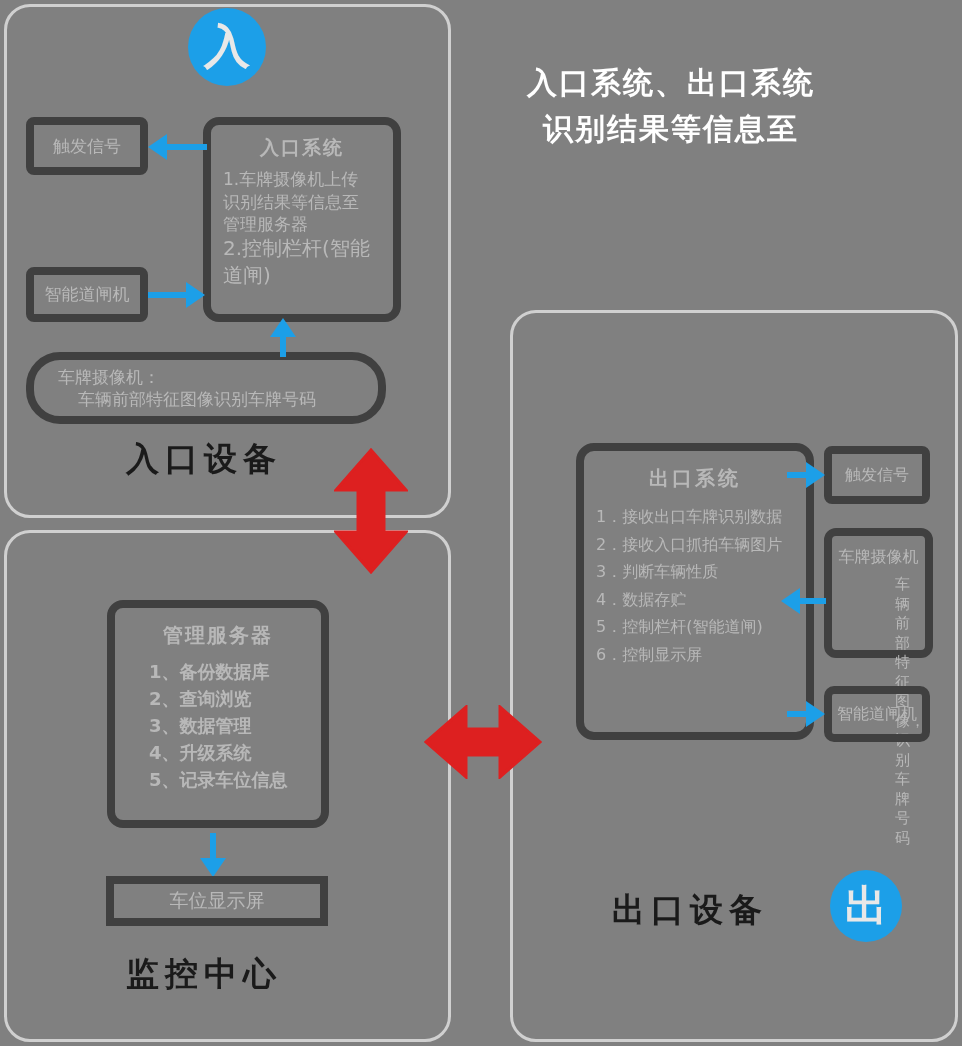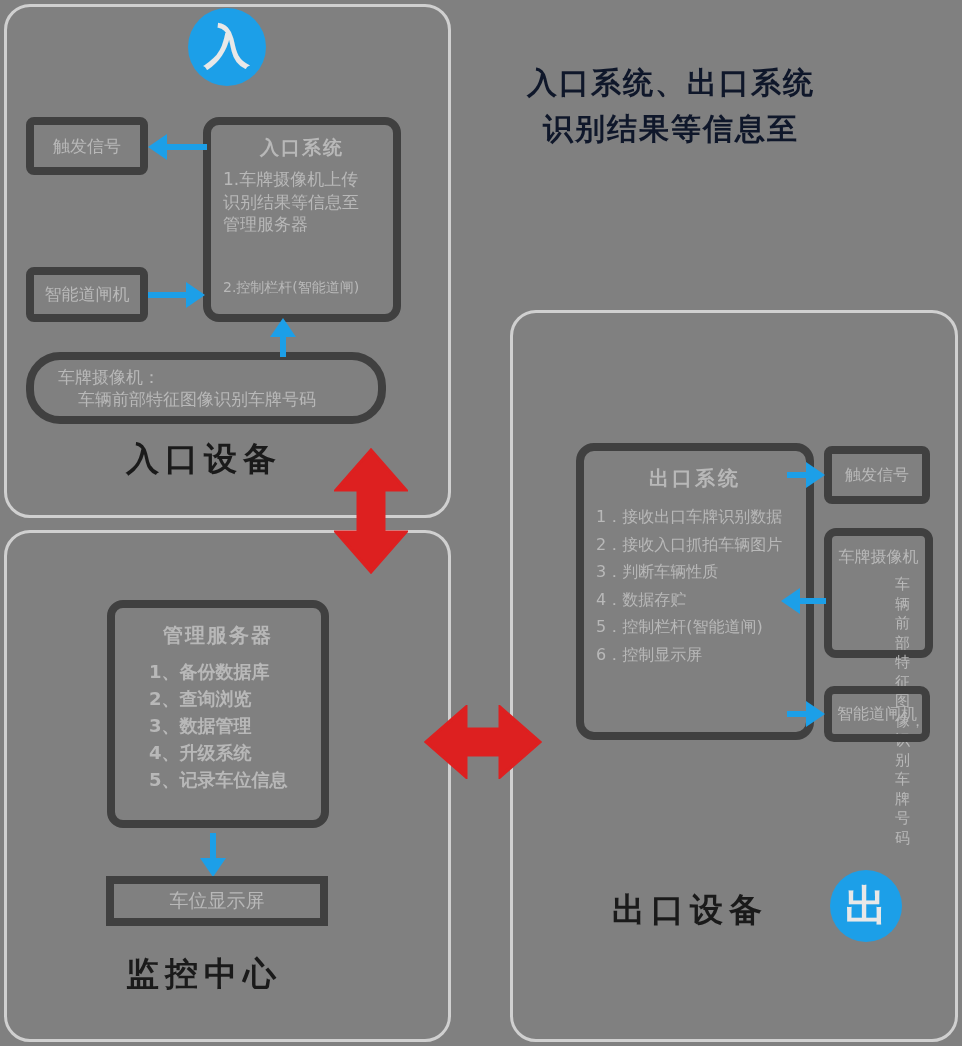--- a/index.html
+++ b/index.html
@@ -18,21 +18,21 @@
   .bbox .bt{font-weight:bold;}
 
   
   .circle{position:absolute;border-radius:50%;background:#1c9fe8;color:#e8e8e8;
           display:flex;align-items:center;justify-content:center;font-weight:bold;}
 
   
   .caption{position:absolute;color:#1a1a1a;font-weight:bold;letter-spacing:6px;white-space:nowrap;}
 
   
-  #title{position:absolute;left:527px;top:60px;width:420px;color:#0f172a;font-weight:bold;
+  #title{position:absolute;left:527px;top:60px;width:420px;color:#ffffff;font-weight:bold;
          font-size:30px;line-height:1.52;letter-spacing:2px;font-family:"DejaVu Serif","Liberation Serif",serif;}
   #title div{white-space:nowrap;}
   #title div:nth-child(2){padding-left:16px;}
   #title div:nth-child(3){padding-left:16px;}
 
   
   .bline{position:absolute;background:#1c9fe8;}
   .btri{position:absolute;width:0;height:0;}
   .tri-left{border-top:13px solid transparent;border-bottom:13px solid transparent;border-right:19px solid #1c9fe8;}
   .tri-right{border-top:13px solid transparent;border-bottom:13px solid transparent;border-left:19px solid #1c9fe8;}
@@ -62,21 +62,21 @@
   <div class="circle" style="left:188px;top:8px;width:78px;height:78px;font-size:46px;">
     <span>入</span>
   </div>
 
   <div class="bbox" style="left:203px;top:117px;width:198px;height:205px;border-radius:16px;padding:10px 6px 0;font-size:17px;">
     <div class="bt" style="font-size:19px;margin-bottom:8px;letter-spacing:2px;">入口系统</div>
     <div class="bl" style="padding-left:6px;">
       <div>1.车牌摄像机上传</div>
       <div>识别结果等信息至</div>
       <div>管理服务器</div>
-      <div style="font-size:14px;margin-top:43px;">2.控制栏杆(智能道闸)</div>
+      <div style="font-size:20px;">2.控制栏杆(智能道闸)</div>
     </div>
   </div>
 
   <div class="bbox" style="left:26px;top:117px;width:122px;height:58px;border-radius:8px;display:flex;align-items:center;justify-content:center;font-size:17px;">
     <span>触发信号</span>
   </div>
 
   <div class="bbox" style="left:26px;top:267px;width:122px;height:55px;border-radius:8px;display:flex;align-items:center;justify-content:center;font-size:17px;">
     <span>智能道闸机</span>
   </div>

